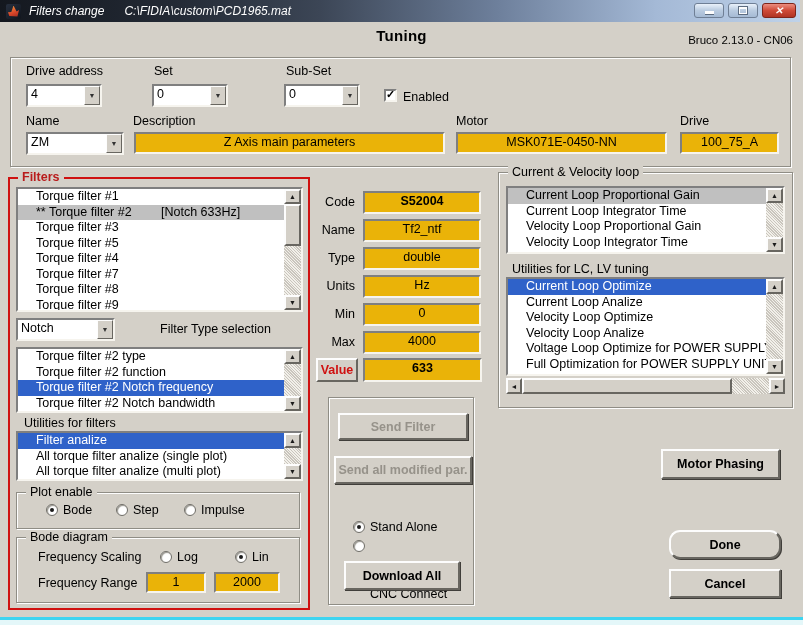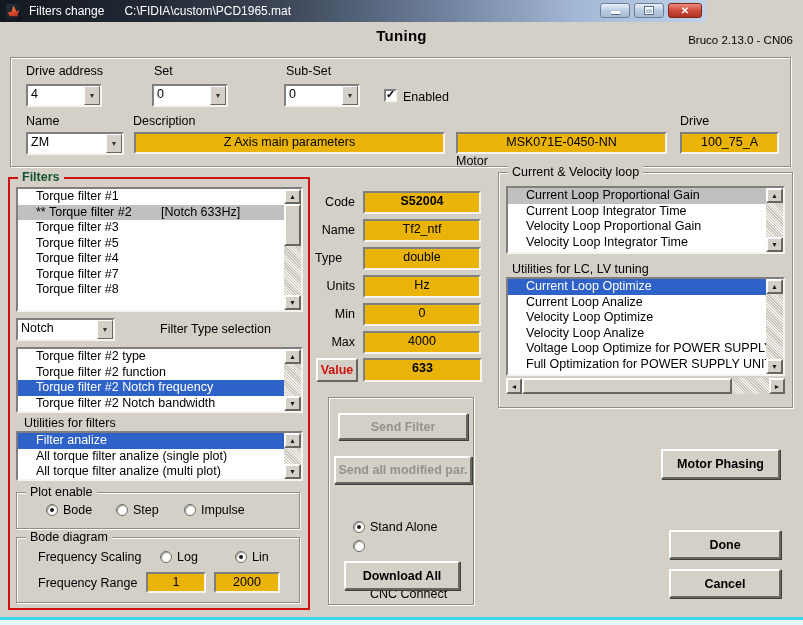--- a/index.html
+++ b/index.html
@@ -1,23 +1,23 @@
 <!DOCTYPE html>
 <html><head>
 <meta charset="utf-8">
 <style>
   * { margin:0; padding:0; box-sizing:border-box; }
   html,body { width:803px; height:625px; overflow:hidden; }
   body { font-family:"Liberation Sans", sans-serif; font-size:12.5px; color:#000; }
   .win { position:relative; width:803px; height:625px; background:#d4d0c8; }
 
   
-  .titlebar { position:absolute; left:0; top:0; width:706px; height:22px;
+  .titlebar { position:absolute; left:0; top:0; width:800px; height:22px;
     background:linear-gradient(90deg,#14181f 0%,#232a35 22%,#3c4656 40%,#6d7f9b 62%,#a4b9d6 82%,#bfd2e9 100%);
-    display:flex; align-items:center; }
+    display:flex; align-items:center;font-style:italic; }
   .appicon { width:15px; height:15px; margin-left:6px; border-radius:2px;
     background:linear-gradient(135deg,#27303f,#10151d); position:relative; }
   .appicon::after { content:""; position:absolute; left:2px; top:2px; width:11px; height:11px;
     background:linear-gradient(160deg,#f59a3c,#d6452a 60%,#a32c1e);
     clip-path:polygon(50% 0, 78% 55%, 100% 42%, 86% 100%, 12% 96%, 0 62%, 30% 58%); }
   .tb-title { color:#fff; margin-left:8px; font-size:12px; }
   .tb-path  { color:#fff; margin-left:20px; font-size:12px; }
   .tb-btns { position:absolute; right:4px; top:3px; display:flex; gap:4px; }
   .tb-btn { width:30px; height:15px; border:1px solid #6f7f95; border-radius:3px;
     background:linear-gradient(#e9f1fa,#b9cbe0 50%,#a5bad4); display:flex; align-items:center; justify-content:center; }
@@ -27,21 +27,21 @@
   .glyph-max { width:8px; height:7px; border:1px solid #fdfdfd; border-top-width:2px; box-shadow:0 0 0 1px #5c6c80; }
 
   
   .page-title { position:absolute; left:0; right:0; top:27px; text-align:center;
     font-size:15px; font-weight:bold; letter-spacing:.3px; }
   .version { position:absolute; right:10px; top:34px; font-size:11.5px; }
 
   .group { position:absolute; border:1px solid #8f8d85; box-shadow:1px 1px 0 #fdfdfd, inset 1px 1px 0 #fdfdfd; }
   .legend { position:absolute; background:#d4d0c8; padding:0 4px; font-size:12.5px; z-index:2; }
   .red-group { position:absolute; border:2px solid #cf1110; }
-  .red { color:#14532d; }
+  .red { color:#b91c1c; }
 
   .lbl { position:absolute; white-space:nowrap; }
 
   .field { position:absolute; background:#eab308; border:2px solid; border-color:#7f7f7f #f6f4ee #f6f4ee #7f7f7f;
     text-align:center; line-height:17px; font-size:12.5px; overflow:hidden; white-space:nowrap; }
   .field.bold { font-weight:bold; }
 
   .btn { position:absolute; background:#d4d0c8; border:2px solid; border-color:#fdfdfd #686660 #686660 #fdfdfd;
     box-shadow:1px 1px 0 #403e3a; display:flex; align-items:center; justify-content:center;
     font-weight:bold; font-size:12.5px; }
@@ -138,38 +138,39 @@
 
   <div class="lbl" style="left:26px; top:114px;">Name</div>
   <div class="combo" style="left:26px; top:132px; width:98px; height:23px;">
     <span class="val">ZM</span>
     <span class="drop">▼</span>
   </div>
 
   <div class="lbl" style="left:133px; top:114px;">Description</div>
   <div class="field" style="left:134px; top:132px; width:311px; height:22px;">Z Axis main parameters</div>
 
-  <div class="lbl" style="left:456px; top:114px;margin-top:40px;">Motor</div>
+  <div class="lbl" style="left:456px; top:114px;">Motor</div>
   <div class="field" style="left:456px; top:132px; width:211px; height:22px;">MSK071E-0450-NN</div>
 
   <div class="lbl" style="left:680px; top:114px;">Drive</div>
   <div class="field" style="left:680px; top:132px; width:99px; height:22px;">100_75_A</div>
 
   <div class="red-group" style="left:8px; top:177px; width:302px; height:433px;"></div>
   <div class="legend red" style="left:18px; top:170px; font-weight:bold;">Filters</div>
 
   <div class="listbox sel-gray" style="left:16px; top:187px; width:287px; height:125px;">
     <div class="lrows">
         <div class="lrow"><span>Torque filter #1</span></div>
         <div class="lrow sel"><span>** Torque filter #2</span><span class="detail">[Notch 633Hz]</span></div>
         <div class="lrow"><span>Torque filter #3</span></div>
         <div class="lrow"><span>Torque filter #5</span></div>
         <div class="lrow"><span>Torque filter #4</span></div>
         <div class="lrow"><span>Torque filter #7</span></div>
         <div class="lrow"><span>Torque filter #8</span></div>
+        <div class="lrow"><span>Torque filter #9</span></div>
       </div>
     <div class="vscroll">
       <span class="sarrow up">▲</span>
       <span class="sthumb" style="left:0; top:15px; width:17px; height:42px;"></span>
       <span class="sarrow down">▼</span>
     </div>
   </div>
 
   <div class="combo" style="left:16px; top:318px; width:99px; height:23px;">
     <span class="val">Notch</span>
@@ -222,21 +223,21 @@
   <div class="lbl" style="left:38px; top:576px;">Frequency Range</div>
   <div class="field" style="left:146px; top:572px; width:60px; height:21px;">1</div>
   <div class="field" style="left:214px; top:572px; width:66px; height:21px;">2000</div>
 
   <div class="lbl" style="left:315px; top:195px; width:40px; text-align:right;">Code</div>
   <div class="field bold" style="left:363px; top:191px; width:118px; height:23px;">S52004</div>
 
   <div class="lbl" style="left:315px; top:223px; width:40px; text-align:right;">Name</div>
   <div class="field" style="left:363px; top:219px; width:118px; height:23px;">Tf2_ntf</div>
 
-  <div class="lbl" style="left:315px; top:251px; width:40px; ">Type</div>
+  <div class="lbl" style="left:315px; top:251px; width:40px; text-align:right;">Type</div>
   <div class="field" style="left:363px; top:247px; width:118px; height:23px;">double</div>
 
   <div class="lbl" style="left:315px; top:279px; width:40px; text-align:right;">Units</div>
   <div class="field" style="left:363px; top:275px; width:118px; height:23px;">Hz</div>
 
   <div class="lbl" style="left:315px; top:307px; width:40px; text-align:right;">Min</div>
   <div class="field" style="left:363px; top:303px; width:118px; height:23px;">0</div>
 
   <div class="lbl" style="left:315px; top:335px; width:40px; text-align:right;">Max</div>
   <div class="field" style="left:363px; top:331px; width:118px; height:23px;">4000</div>
@@ -286,18 +287,18 @@
       <span class="sarrow down">▼</span>
     </div>
   </div>
   <div class="hscroll" style="left:506px; top:378px; width:279px;">
     <span class="sarrow left">◄</span>
     <span class="sthumb" style="left:16px; top:0; width:210px; height:16px;"></span>
     <span class="sarrow right">►</span>
   </div>
 
   <div class="btn" style="left:661px; top:449px; width:119px; height:30px;">Motor Phasing</div>
-  <div class="btn" style="left:669px; top:530px; width:112px; height:29px;">Done</div>
+  <div class="btn" style="left:669px; top:530px; width:112px; height:29px;border-radius:11px;">Done</div>
   <div class="btn" style="left:669px; top:569px; width:112px; height:29px;">Cancel</div>
 
   <div class="bottom-line"></div>
   <div class="bottom-strip"></div>
 </div>
 
 </body></html>

